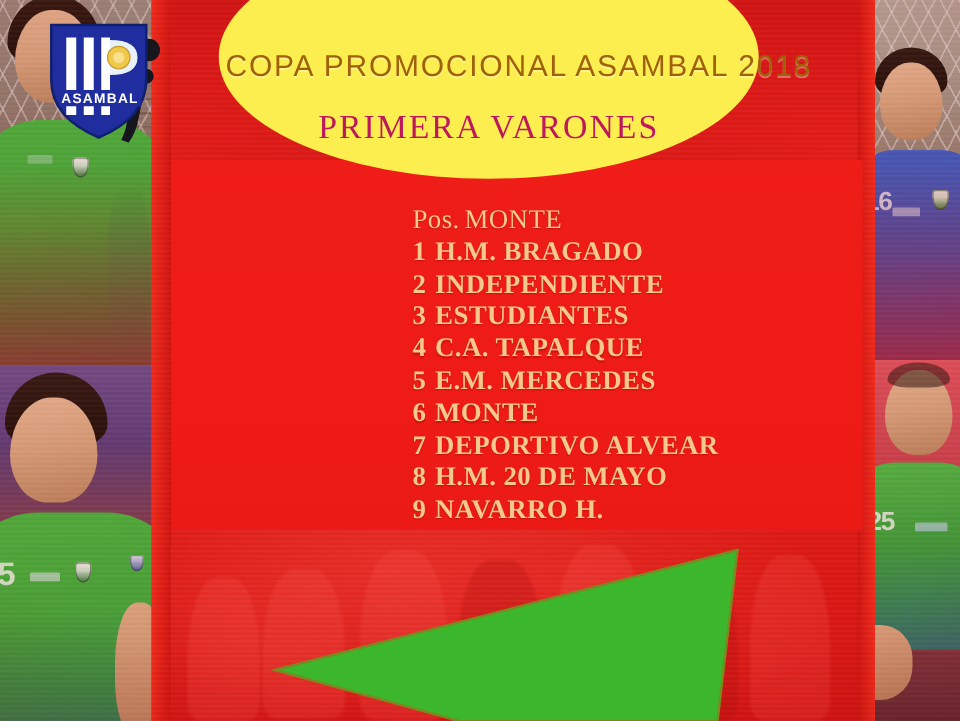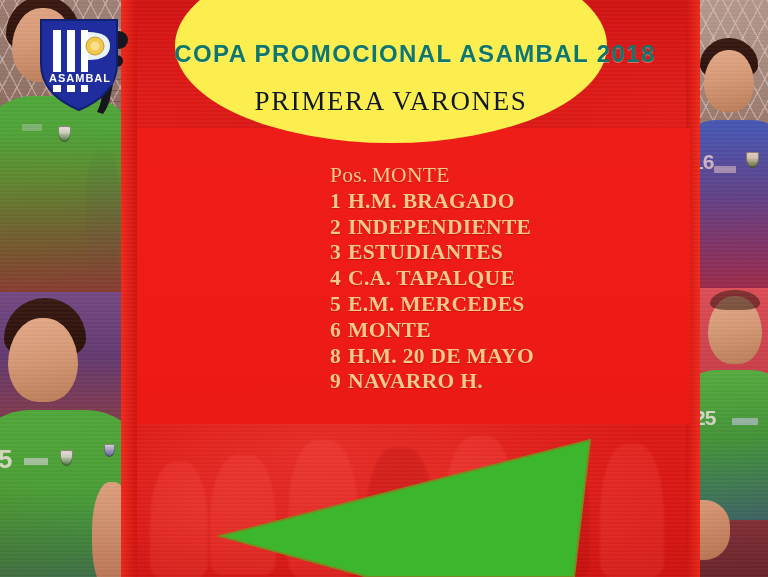--- a/index.html
+++ b/index.html
@@ -155,34 +155,34 @@
     border-radius: 50%;
     display: flex;
     flex-direction: column;
     align-items: center;
     justify-content: flex-end;
     padding-bottom: 26px;
     box-sizing: border-box;
   }
   .title-main {
     font-family: "Liberation Sans", sans-serif;
-    font-weight: 700;
+    font-weight: 400;
     font-size: 24px;
     letter-spacing: 1.4px;
-    color: #0f766e;
+    color: #a16207;
     white-space: nowrap;
     margin-bottom: 18px;
     text-shadow: 0 1px 0 rgba(255,255,255,0.35);
     margin-left: 48px;
   }
   .title-sub {
     font-family: "Liberation Serif", serif;
     font-size: 27px;
     letter-spacing: 1.6px;
-    color: #0f172a;
+    color: #be185d;
     white-space: nowrap;
   }
 
   
   .standings {
     position: absolute;
     left: 330px; top: 163px;
     color: #f5c98d;
     font-family: "Liberation Serif", serif;
     font-size: 21.5px;
@@ -298,20 +298,21 @@
   <div class="standings">
     <span class="hdr">
       <span class="pos-h">Pos.</span><span>MONTE</span>
     </span>
     <span class="row"><span class="pos">1</span><span>H.M. BRAGADO</span></span>
     <span class="row"><span class="pos">2</span><span>INDEPENDIENTE</span></span>
     <span class="row"><span class="pos">3</span><span>ESTUDIANTES</span></span>
     <span class="row"><span class="pos">4</span><span>C.A. TAPALQUE</span></span>
     <span class="row"><span class="pos">5</span><span>E.M. MERCEDES</span></span>
     <span class="row"><span class="pos">6</span><span>MONTE</span></span>
+    <span class="row"><span class="pos">7</span><span>DEPORTIVO ALVEAR</span></span>
     <span class="row"><span class="pos">8</span><span>H.M. 20 DE MAYO</span></span>
     <span class="row"><span class="pos">9</span><span>NAVARRO H.</span></span>
   </div>
 
   <svg class="tri" viewBox="0 0 768 577">
     <polygon points="220,536 590,440 574,577 368,577" fill="#3cb62c" stroke="#7a8a20" stroke-width="2"></polygon>
   </svg>
 
   <svg width="96" height="110" viewBox="0 0 96 110" style="position:absolute; left:33px; top:6px;">
 

